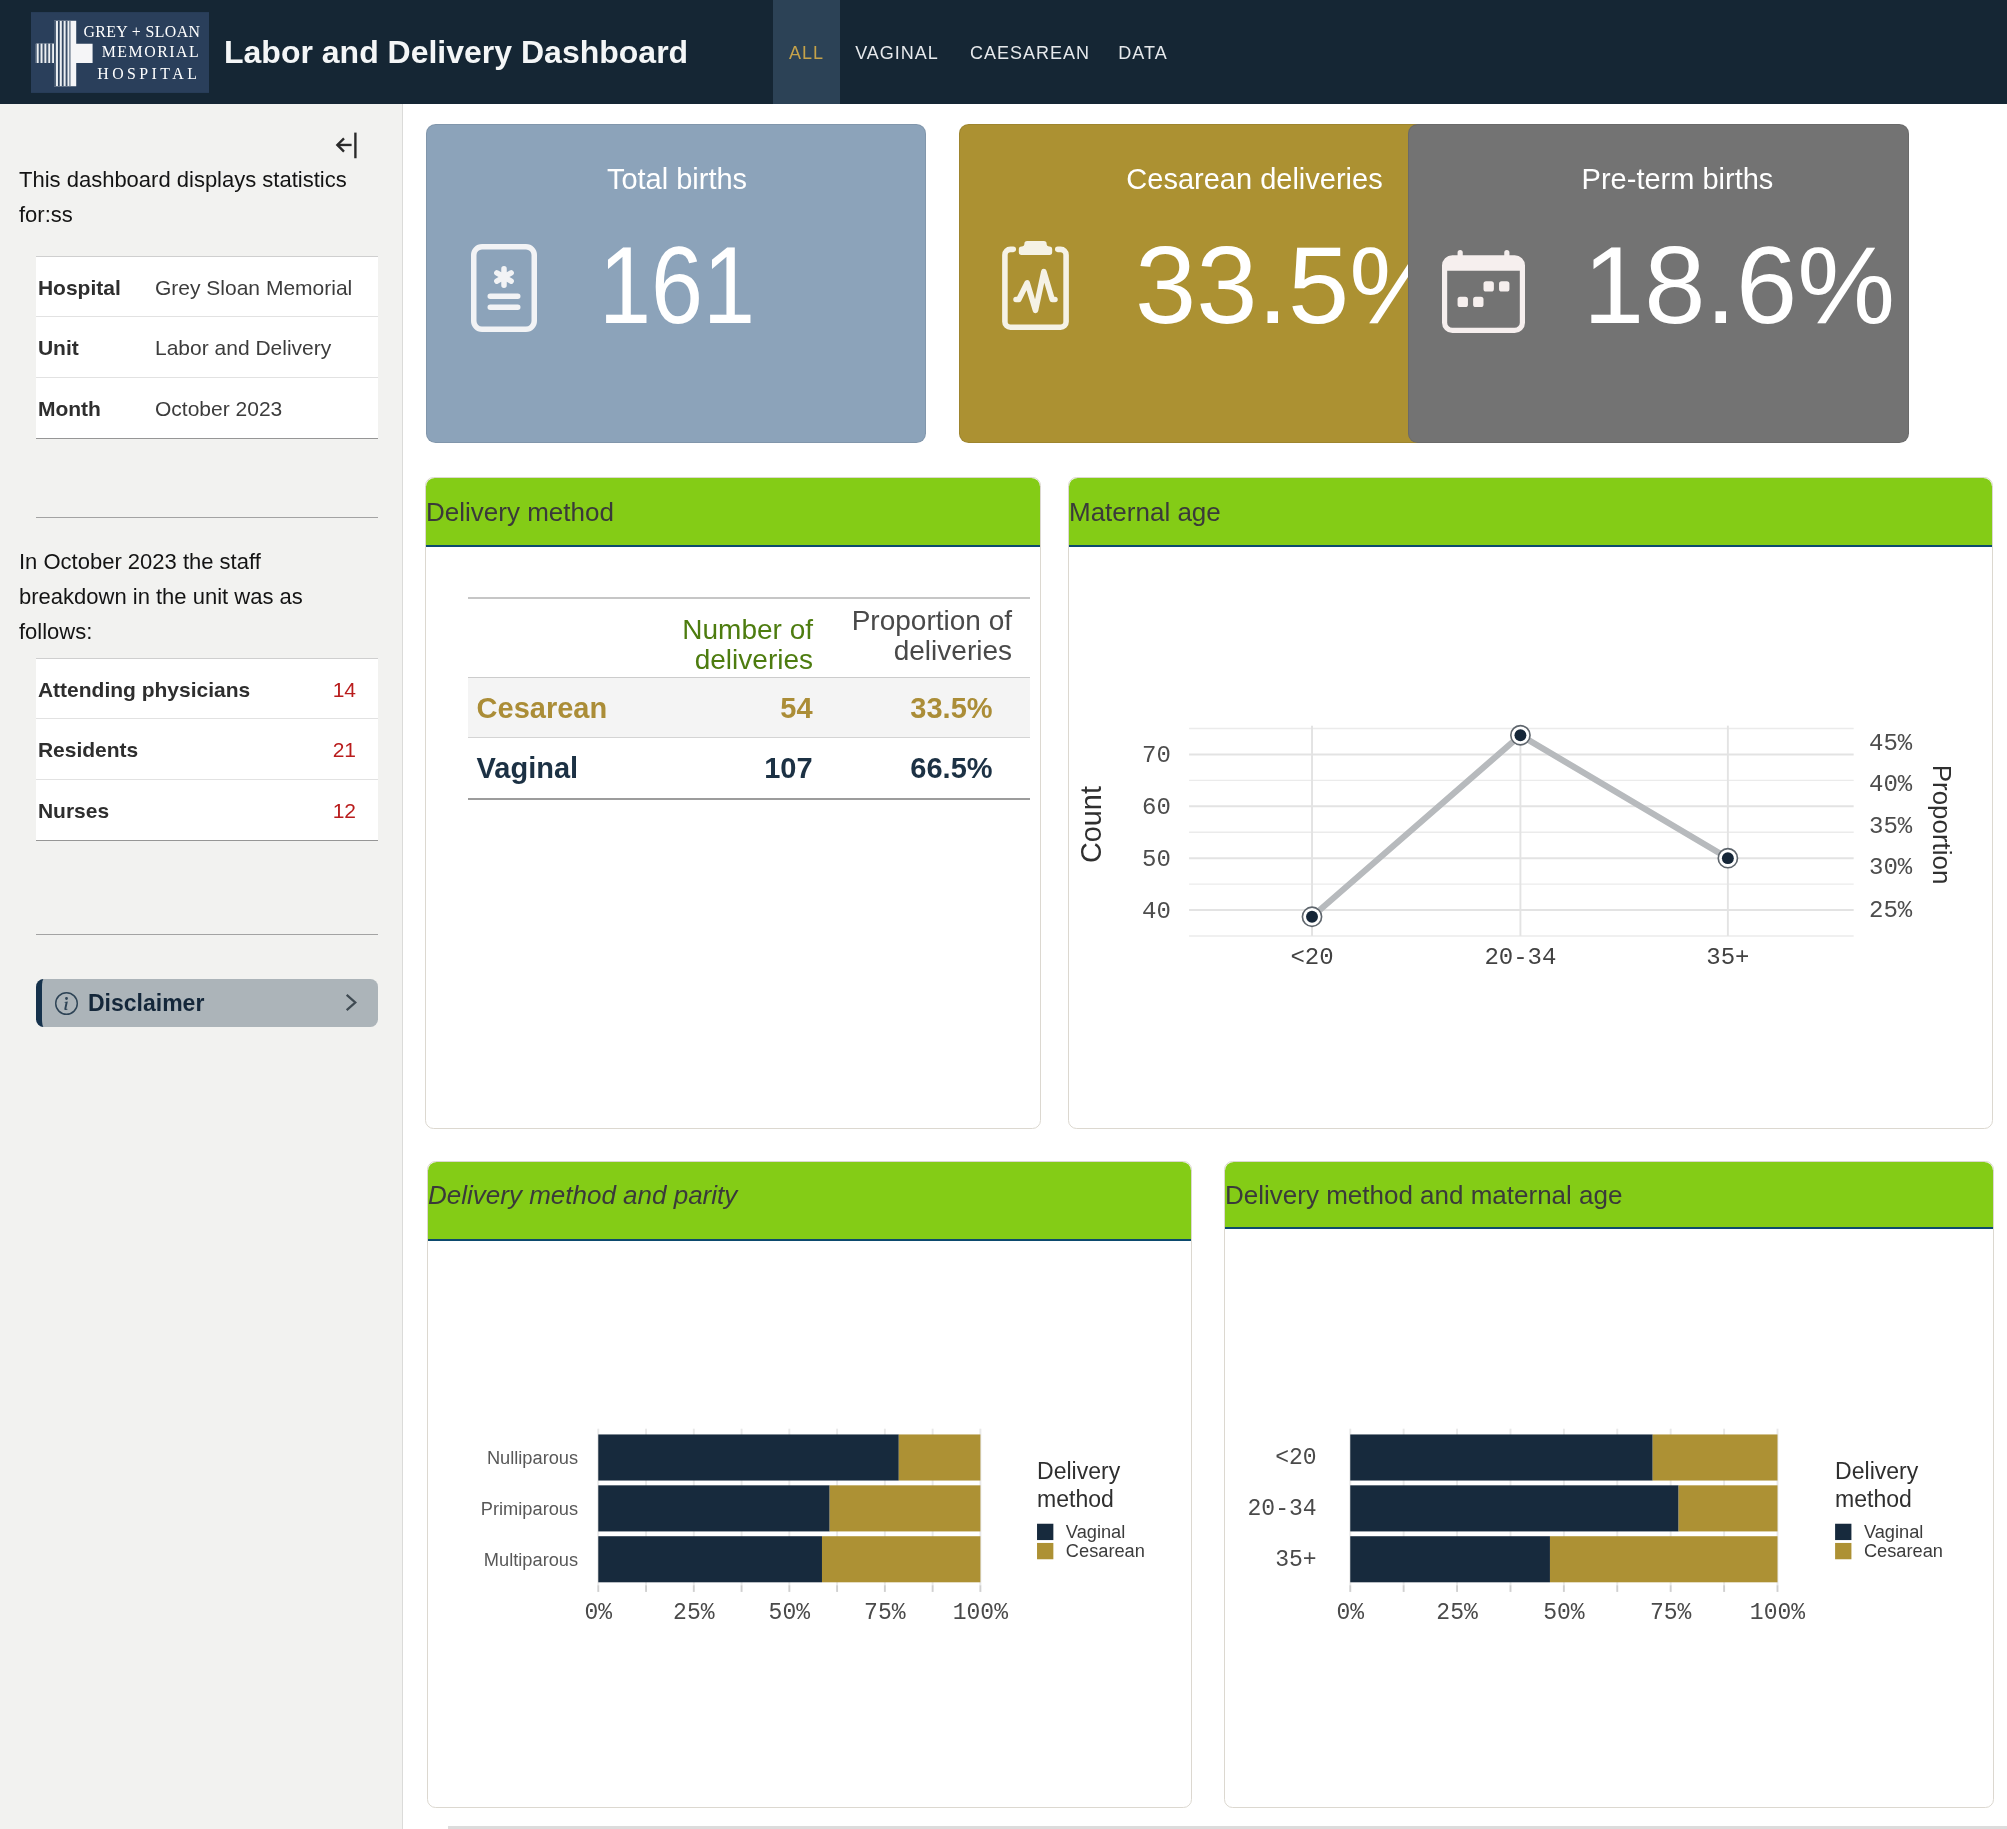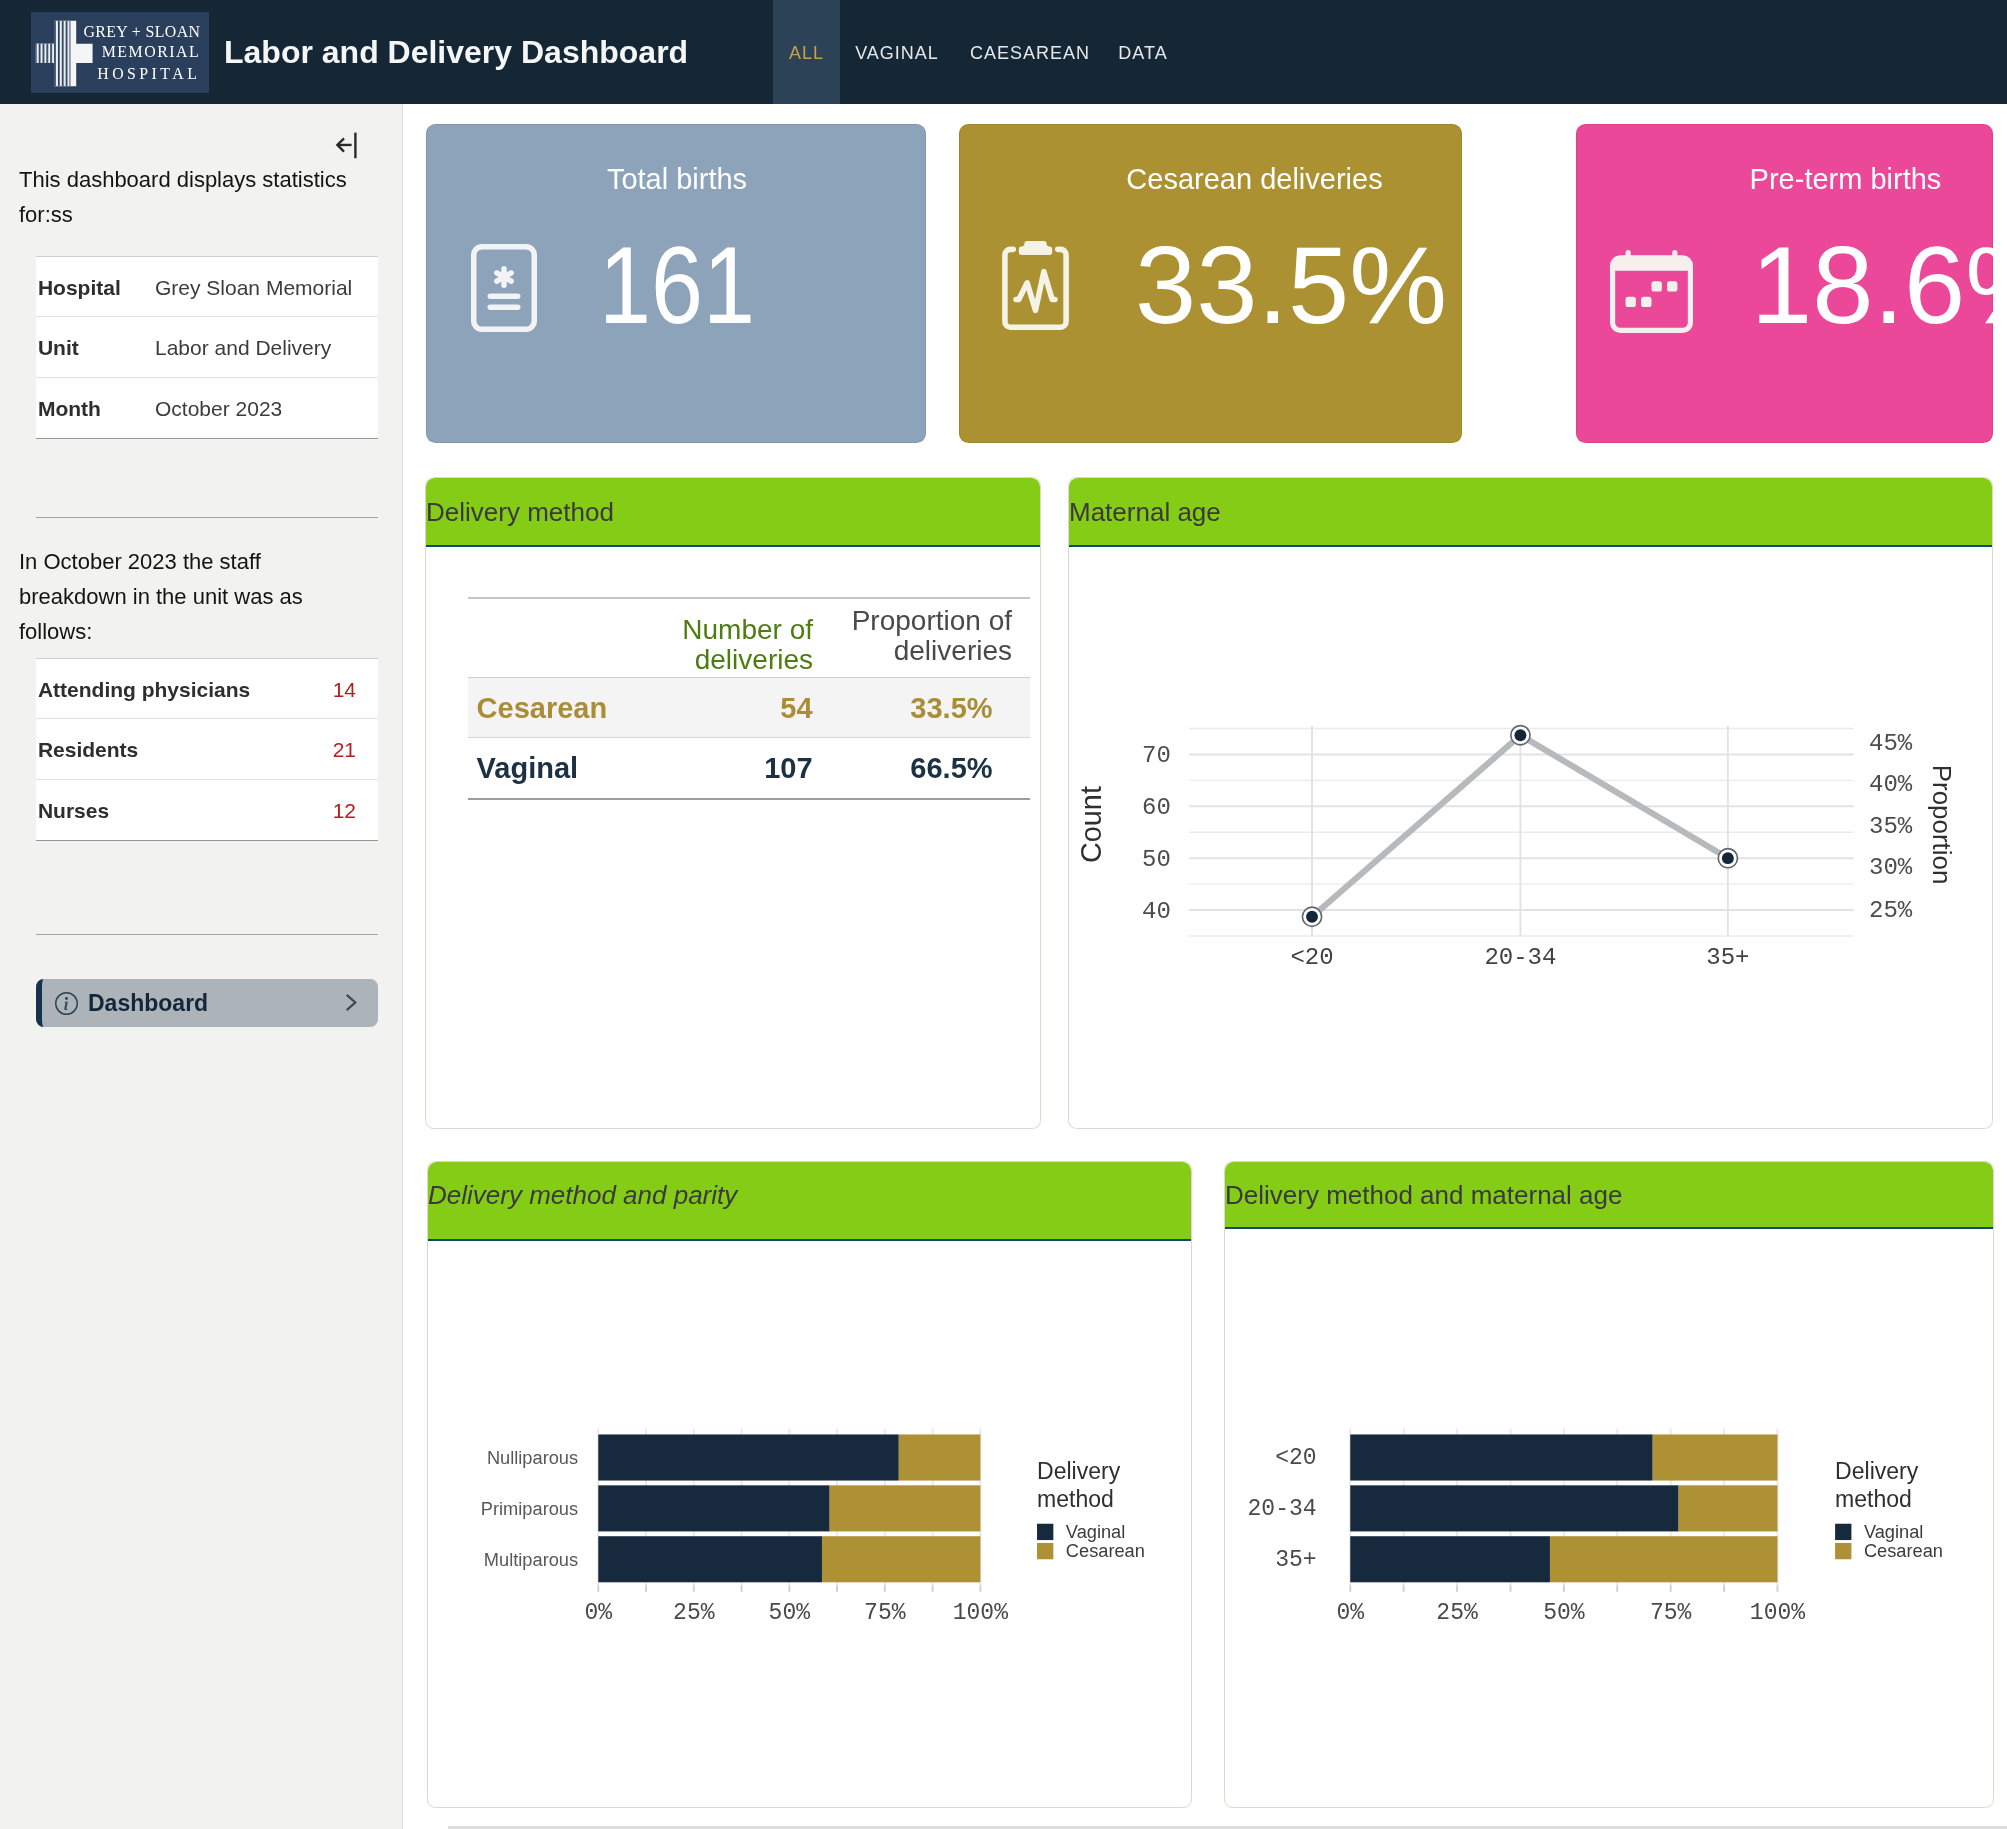--- a/index.html
+++ b/index.html
@@ -103,21 +103,21 @@
         <span class="k">Nurses</span>
         <span class="n">12</span>
       </div>
   </div>
   <div class="sb-hr" style="top:830px;"></div>
   <div class="abs" id="disclaimer" style="left:36px; top:875px; width:342px; height:48px; background:#acb4b9; border-radius:7.7px; border-left:6.7px solid #16324c;">
     <svg style="position:absolute; left:13.4px; top:12.5px;" width="23" height="23" viewBox="0 0 16 16" fill="#2d4355">
       <path d="M8 15A7 7 0 1 1 8 1a7 7 0 0 1 0 14zm0 1A8 8 0 1 0 8 0a8 8 0 0 0 0 16z"></path>
       <path d="m8.93 6.588-2.29.287-.082.38.45.083c.294.07.352.176.288.469l-.738 3.468c-.194.897.105 1.319.808 1.319.545 0 1.178-.252 1.465-.598l.088-.416c-.2.176-.492.246-.686.246-.275 0-.375-.193-.304-.533L8.93 6.588zM9 4.5a1 1 0 1 1-2 0 1 1 0 0 1 2 0z"></path>
     </svg>
-    <span style="position:absolute; left:46px; top:0; line-height:48px; font-size:23px; font-weight:bold; color:#14273a;">Dashboard</span>
+    <span style="position:absolute; left:46px; top:0; line-height:48px; font-size:23px; font-weight:bold; color:#14273a;">Disclaimer</span>
     <svg style="position:absolute; right:17.3px; top:13.4px;" width="21" height="21" viewBox="0 0 22 22">
       <path d="M7 3 L16 11 L7 19" fill="none" stroke="#3f4a52" stroke-width="2.4"></path>
     </svg>
   </div>
 </div>
 
 <div class="vb" style="left:426px; width:500px; background:#8ca3ba;">
   <div class="t" style="left:0; top:38px; width:500px;">Total births</div>
   <div class="num" style="left:0; top:100px; width:500px; transform:scaleX(0.85); transform-origin:250px 50%;">161</div>
   <div class="abs" id="vb-ic1" style="left:33px; top:119px;">
@@ -131,21 +131,21 @@
   <div class="t" style="left:86px; top:38px; width:417px;">Cesarean deliveries</div>
   <div class="num" style="left:159px; top:100px; width:344px;">33.5%</div>
   <div class="abs" id="vb-ic2" style="left:31px; top:116px;">
     <svg width="89" height="89" viewBox="0 0 16 16" fill="#f5f2e6">
       <path d="M9.5 0a.5.5 0 0 1 .5.5.5.5 0 0 0 .5.5.5.5 0 0 1 .5.5V2a.5.5 0 0 1-.5.5h-5A.5.5 0 0 1 5 2v-.5a.5.5 0 0 1 .5-.5.5.5 0 0 0 .5-.5.5.5 0 0 1 .5-.5z"></path>
       <path d="M3 2.5a.5.5 0 0 1 .5-.5H4a.5.5 0 0 0 0-1h-.5A1.5 1.5 0 0 0 2 2.5v12A1.5 1.5 0 0 0 3.5 16h9a1.5 1.5 0 0 0 1.5-1.5v-12A1.5 1.5 0 0 0 12.5 1H12a.5.5 0 0 0 0 1h.5a.5.5 0 0 1 .5.5v12a.5.5 0 0 1-.5.5h-9a.5.5 0 0 1-.5-.5z"></path>
       <path d="M9.979 5.356a.5.5 0 0 0-.968.04L7.92 10.49l-.94-3.135a.5.5 0 0 0-.926-.08L4.69 10H4.5a.5.5 0 0 0 0 1H5a.5.5 0 0 0 .447-.276l.936-1.873 1.138 3.793a.5.5 0 0 0 .968-.04L9.58 7.51l.94 3.135A.5.5 0 0 0 11 11h.5a.5.5 0 0 0 0-1h-.128z"></path>
     </svg>
   </div>
 </div>
-<div class="vb" style="left:1576px; width:417px; background:#ec4899;">
+<div class="vb" style="left:1408px; width:501px; background:#737373;">
   <div class="t" style="left:35px; top:38px; width:467px;">Pre-term births</div>
   <div class="num" style="left:158px; top:100px; width:344px;">18.6%</div>
   <div class="abs" id="vb-ic3" style="left:33px; top:125px;">
     <svg width="83" height="83" viewBox="0 0 16 16" fill="#f6efee">
       <path d="M11 6.5a.5.5 0 0 1 .5-.5h1a.5.5 0 0 1 .5.5v1a.5.5 0 0 1-.5.5h-1a.5.5 0 0 1-.5-.5zm-3 0a.5.5 0 0 1 .5-.5h1a.5.5 0 0 1 .5.5v1a.5.5 0 0 1-.5.5h-1a.5.5 0 0 1-.5-.5zm-5 3a.5.5 0 0 1 .5-.5h1a.5.5 0 0 1 .5.5v1a.5.5 0 0 1-.5.5h-1a.5.5 0 0 1-.5-.5zm3 0a.5.5 0 0 1 .5-.5h1a.5.5 0 0 1 .5.5v1a.5.5 0 0 1-.5.5h-1a.5.5 0 0 1-.5-.5z"></path>
       <path d="M3.5 0a.5.5 0 0 1 .5.5V1h8V.5a.5.5 0 0 1 1 0V1h1a2 2 0 0 1 2 2v11a2 2 0 0 1-2 2H2a2 2 0 0 1-2-2V3a2 2 0 0 1 2-2h1V.5a.5.5 0 0 1 .5-.5zM1 4v10a1 1 0 0 0 1 1h12a1 1 0 0 0 1-1V4H1z"></path>
     </svg>
   </div>
 </div>
 

